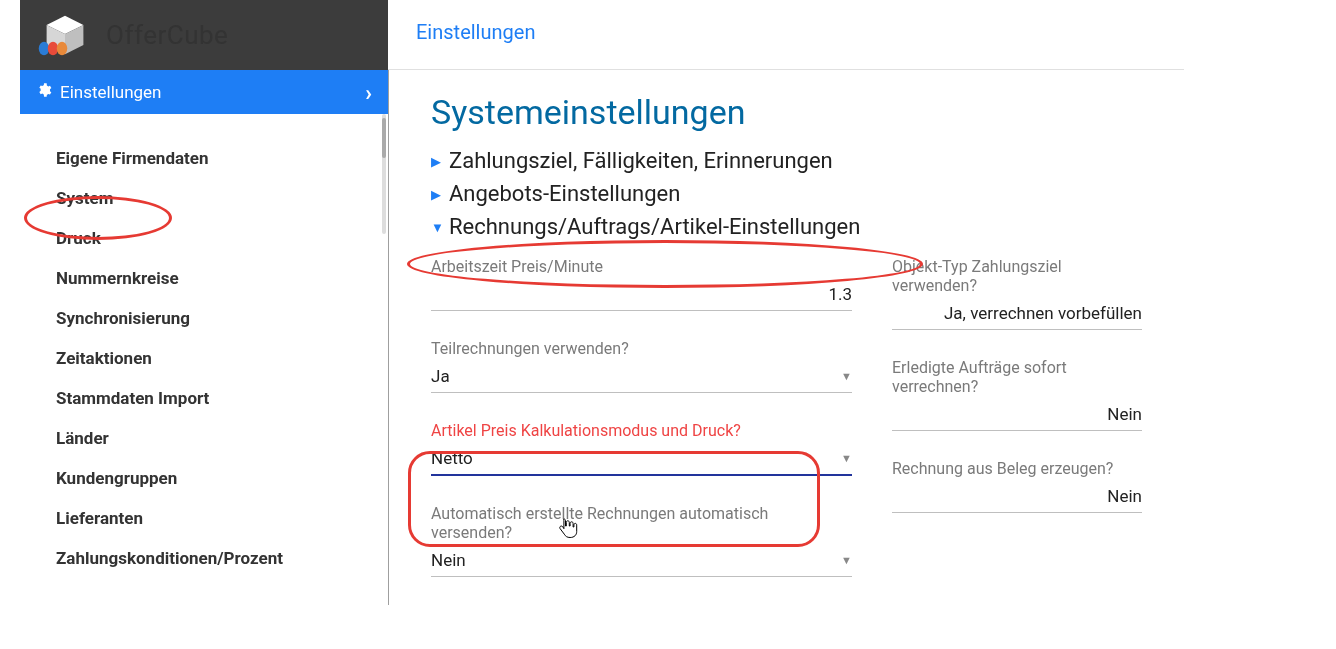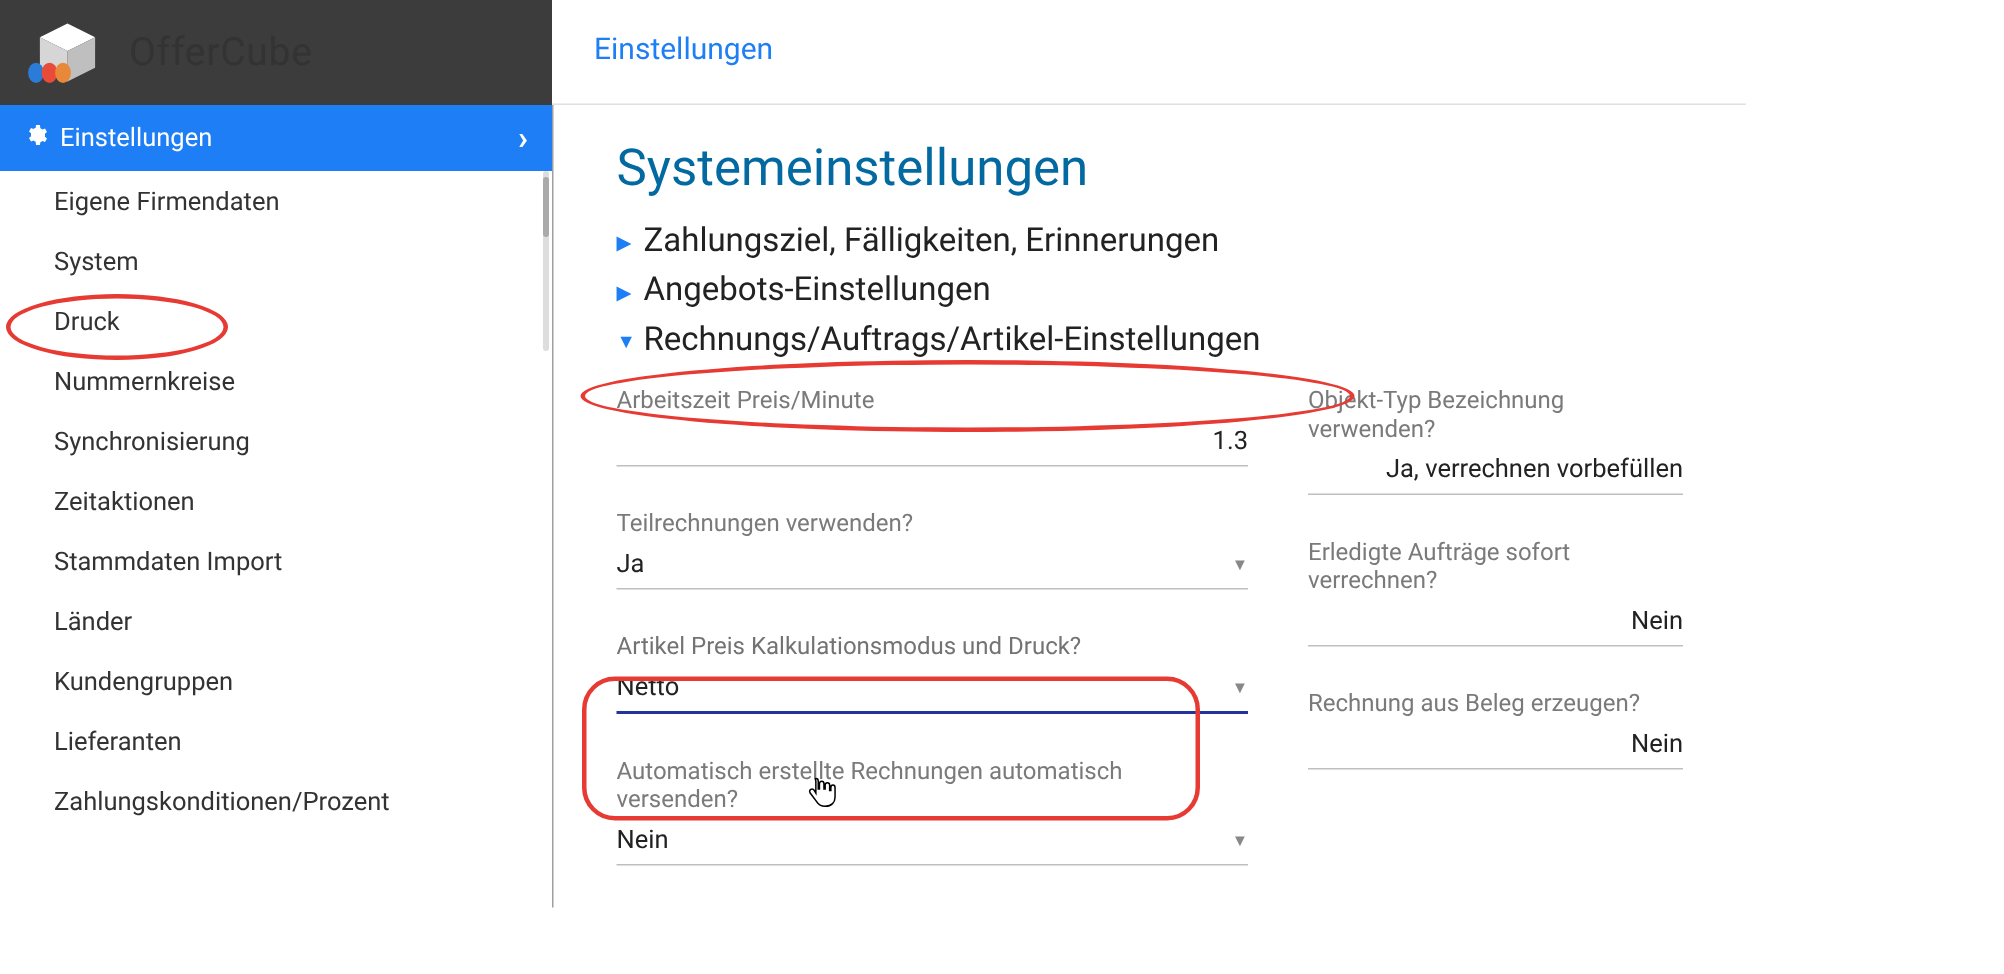--- a/index.html
+++ b/index.html
@@ -5,21 +5,21 @@
   * { box-sizing: border-box; margin: 0; padding: 0; }
   body { font-family: -apple-system, BlinkMacSystemFont, "Segoe UI", Roboto, Arial, sans-serif; font-size: 15px; color: #333; background: #fff; overflow: hidden; }
   .logo-box { width: 70px; height: 56px; display: flex; align-items: center; justify-content: center; position: relative; }
   .logo-eggs { position: absolute; left: 8px; bottom: 6px; width: 30px; height: 20px; }
   .brand { font-size: 26px; font-weight: 400; margin-left: 6px; letter-spacing: 0.5px; }
   .main { display: flex; flex: 1; min-height: 0; }
   .sidebar { width: 368px; background: #fff; position: relative; display: flex; flex-direction: column; }
   .sidebar-top { background: #1e7ef5; color: #fff; height: 44px; display: flex; align-items: center; padding: 0 16px; font-size: 17px; }
   .sidebar-top .gear { margin-right: 8px; }
   .sidebar-top .chev { margin-left: auto; font-size: 22px; font-weight: 700; }
-  .sidebar-items { flex: 1; overflow: hidden; padding-top: 1px; }
+  .sidebar-items { flex: 1; overflow: hidden; padding-top: 24px; font-weight: bold; }
   .sidebar-item { padding: 10px 12px 10px 36px; font-size: 17px; color: #333; cursor: pointer; }
   .sidebar-scroll { position: absolute; right: 0; top: 44px; width: 8px; height: 120px; }
   .sidebar-scroll .track { width: 4px; height: 100%; background: #ddd; margin-left: 2px; border-radius: 2px; }
   .sidebar-scroll .thumb { width: 4px; height: 40px; background: #aaa; border-radius: 2px; position: absolute; top: 4px; left: 2px; }
   .divider { width: 1px; background: #9f9f9f; }
   .content-wrap { flex: 1; display: flex; flex-direction: column; min-width: 0; }
   
   .toprow { display: flex; height: 70px; }
   .toprow .dark { width: 368px; background: #3c3c3c; display: flex; align-items: center; padding: 0 10px; }
   .toprow .light { flex:1; background:#fff; display:flex; align-items:flex-start; padding: 20px 0 0 28px; border-bottom: 1px solid #e0e0e0;}
@@ -29,29 +29,29 @@
   .section-row { display: flex; align-items: center; padding: 4px 0; cursor: pointer; }
   .section-row .tri { width: 18px; font-size: 16px; color: #1e7ef5; }
   .section-row .lbl { font-size: 22px; color: #222; }
   .tri.right::before { content: "▶"; font-size: 13px; }
   .tri.down::before { content: "▼"; font-size: 13px; }
   .form-grid { display: flex; gap: 40px; margin-top: 14px; }
   .col-left { flex: 1; min-width: 0; }
   .col-right { width: 250px; }
   .field { margin-bottom: 28px; position: relative; }
   .field-label { font-size: 16px; color: #7a7a7a; margin-bottom: 6px; display: block; }
-  .field-label.active { color: #737373; }
+  .field-label.active { color: #ef4444; }
   .field-value { font-size: 17px; color: #222; padding: 2px 0 6px 0; border-bottom: 1px solid #bfbfbf; display: flex; align-items: center; justify-content: flex-end; }
   .field-value.select { cursor: pointer; }
   .field-value .dd { margin-left: auto; color: #888; font-size: 11px; }
   .field-value.focused { border-bottom: 2px solid #22349c; }
   .annot-ellipse { position: absolute; border: 3px solid #e63a33; border-radius: 50%; pointer-events: none; }
   .annot-rrect { position: absolute; border: 3px solid #e63a33; border-radius: 22px; pointer-events: none; }
   .cursor-hand { position: absolute; pointer-events: none; }
-  .root { position: relative; width: 1164px; height: 649px; overflow: hidden; }
+  .root { position: relative; width: 1164px; height: 649px; overflow: hidden; margin-left: 20px; }
 </style>
 </head>
 <body>
 
 <div class="root">
 
   <div class="toprow">
     <div class="dark">
       <div class="logo-box">
         <svg viewBox="0 0 50 50" width="46" height="46">
@@ -148,21 +148,21 @@
               <span class="field-label">Automatisch erstellte Rechnungen automatisch versenden?</span>
               <div class="field-value select">
                 <span>Nein</span>
                 <span class="dd">▼</span>
               </div>
             </div>
           </div>
 
           <div class="col-right">
             <div class="field">
-              <span class="field-label">Objekt-Typ Bezeichnung verwenden?</span>
+              <span class="field-label">Objekt-Typ Zahlungsziel verwenden?</span>
               <div class="field-value">
                 <span>Ja, verrechnen vorbefüllen</span>
               </div>
             </div>
             <div class="field">
               <span class="field-label">Erledigte Aufträge sofort verrechnen?</span>
               <div class="field-value">
                 <span>Nein</span>
               </div>
             </div>

